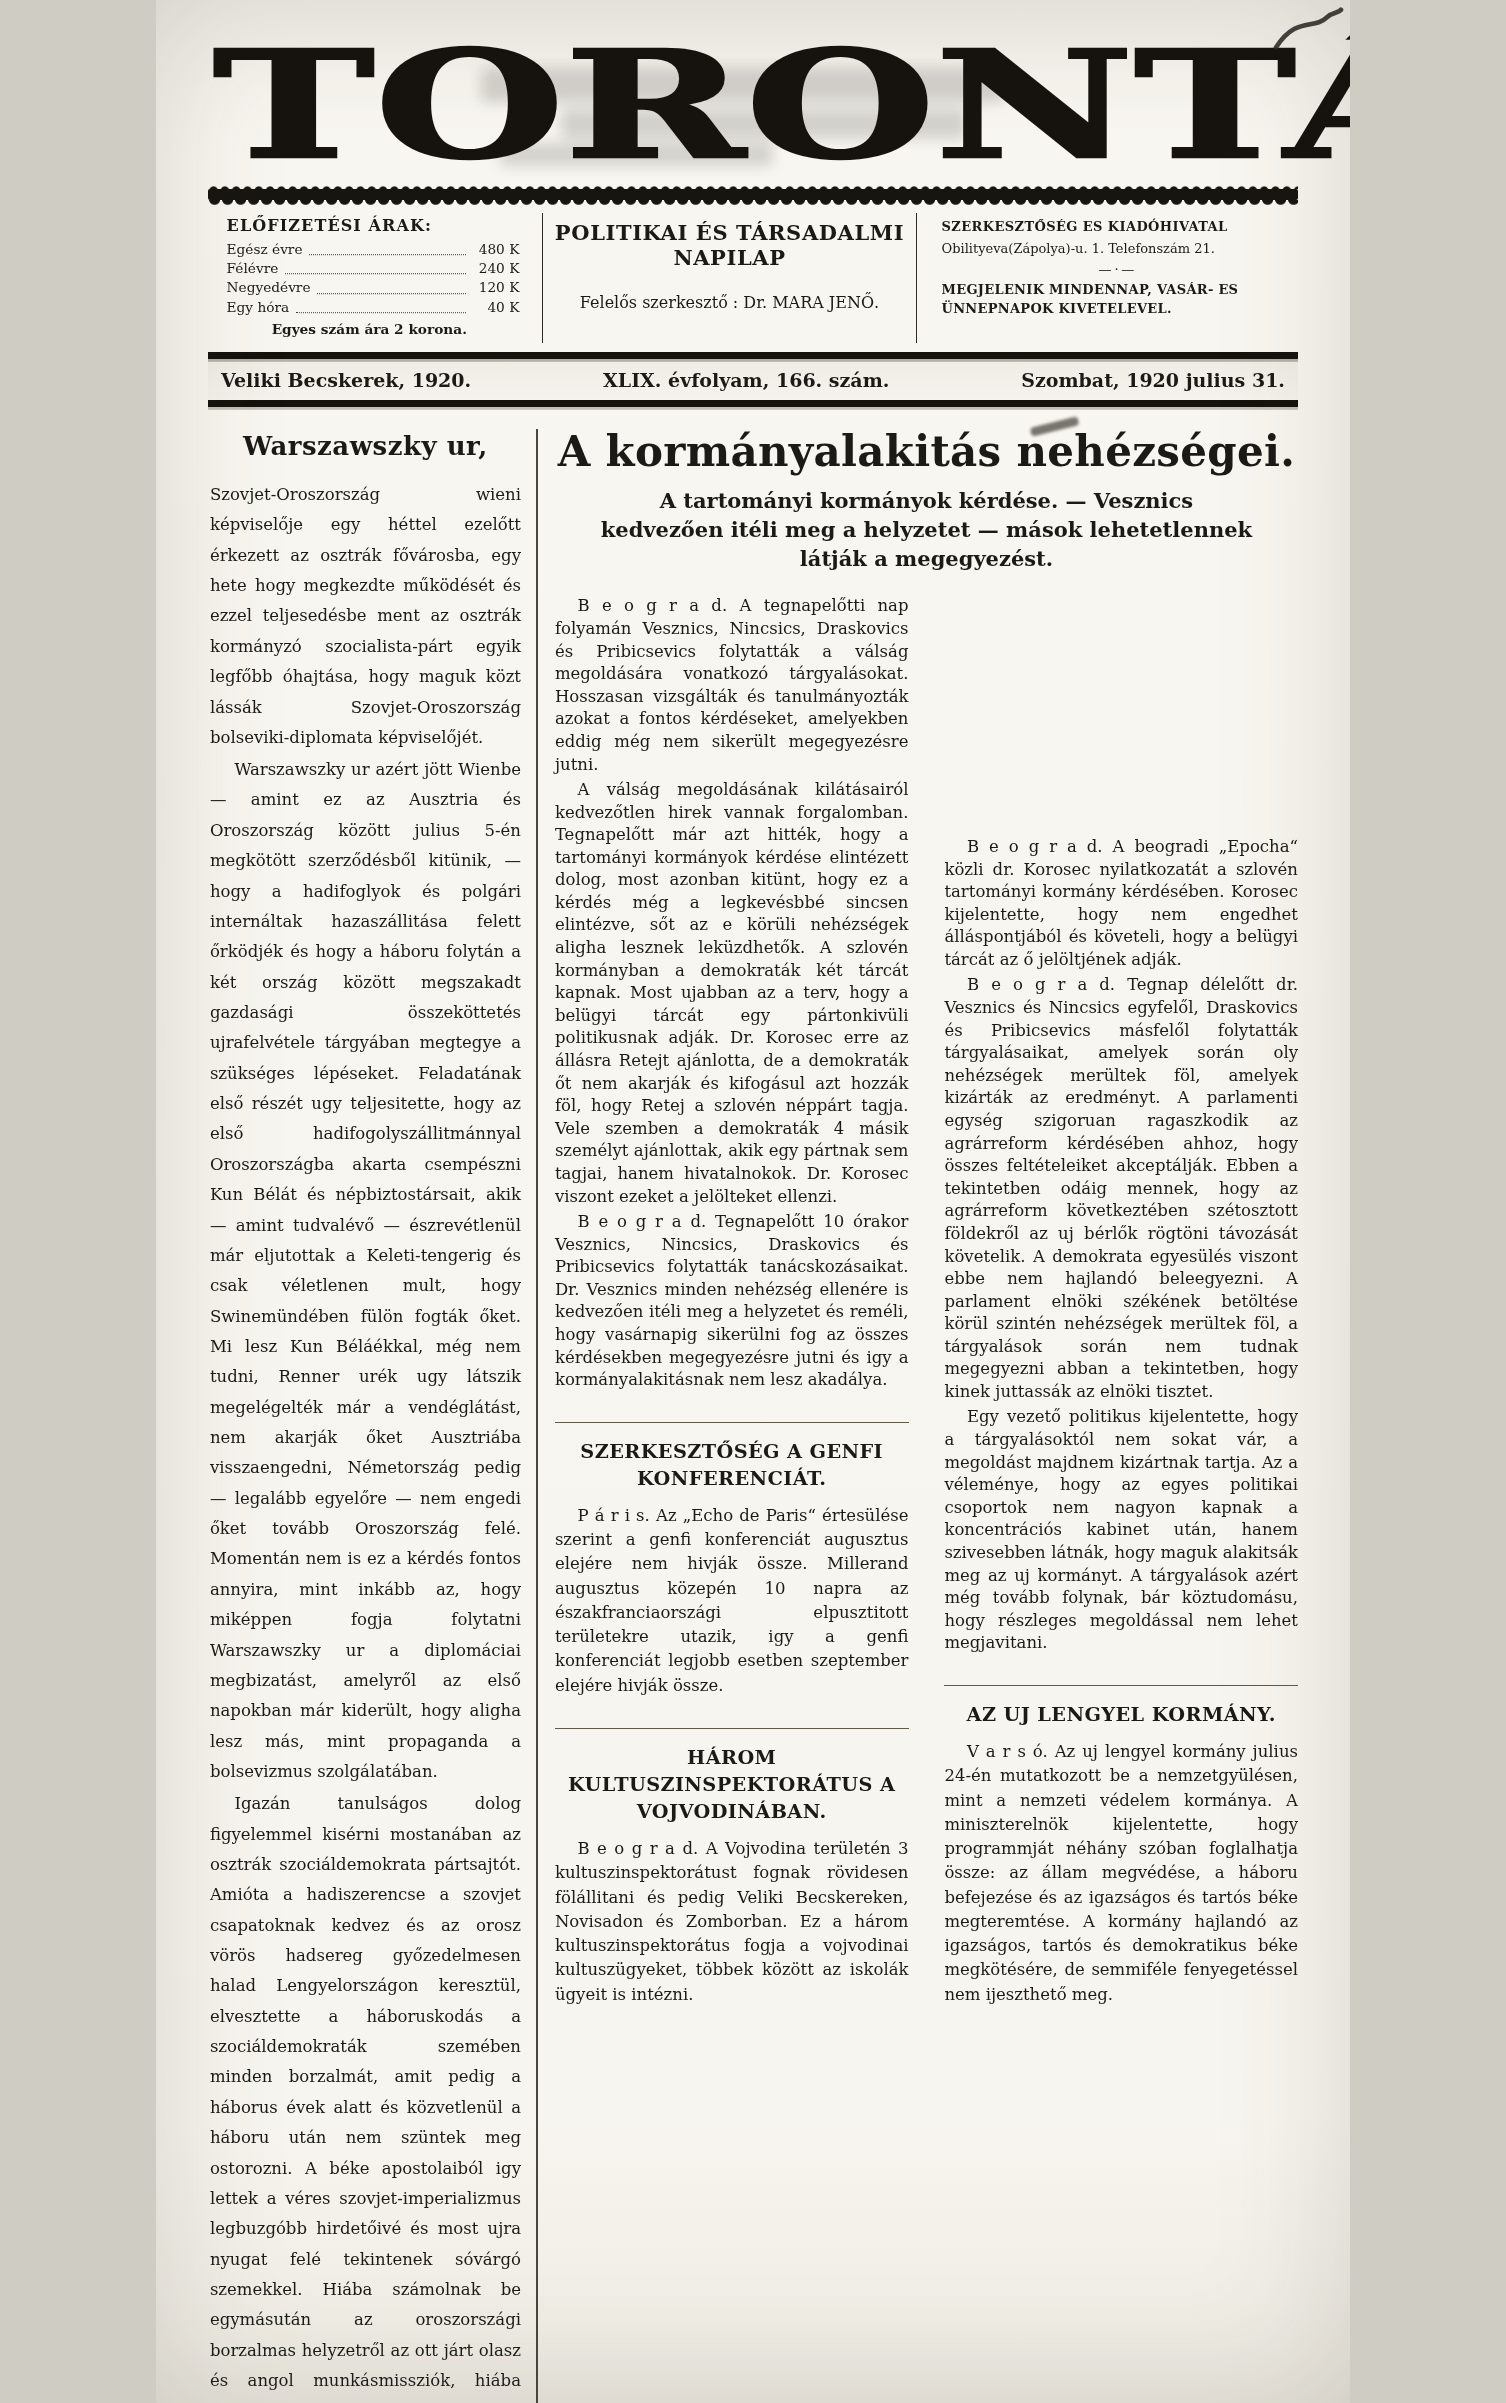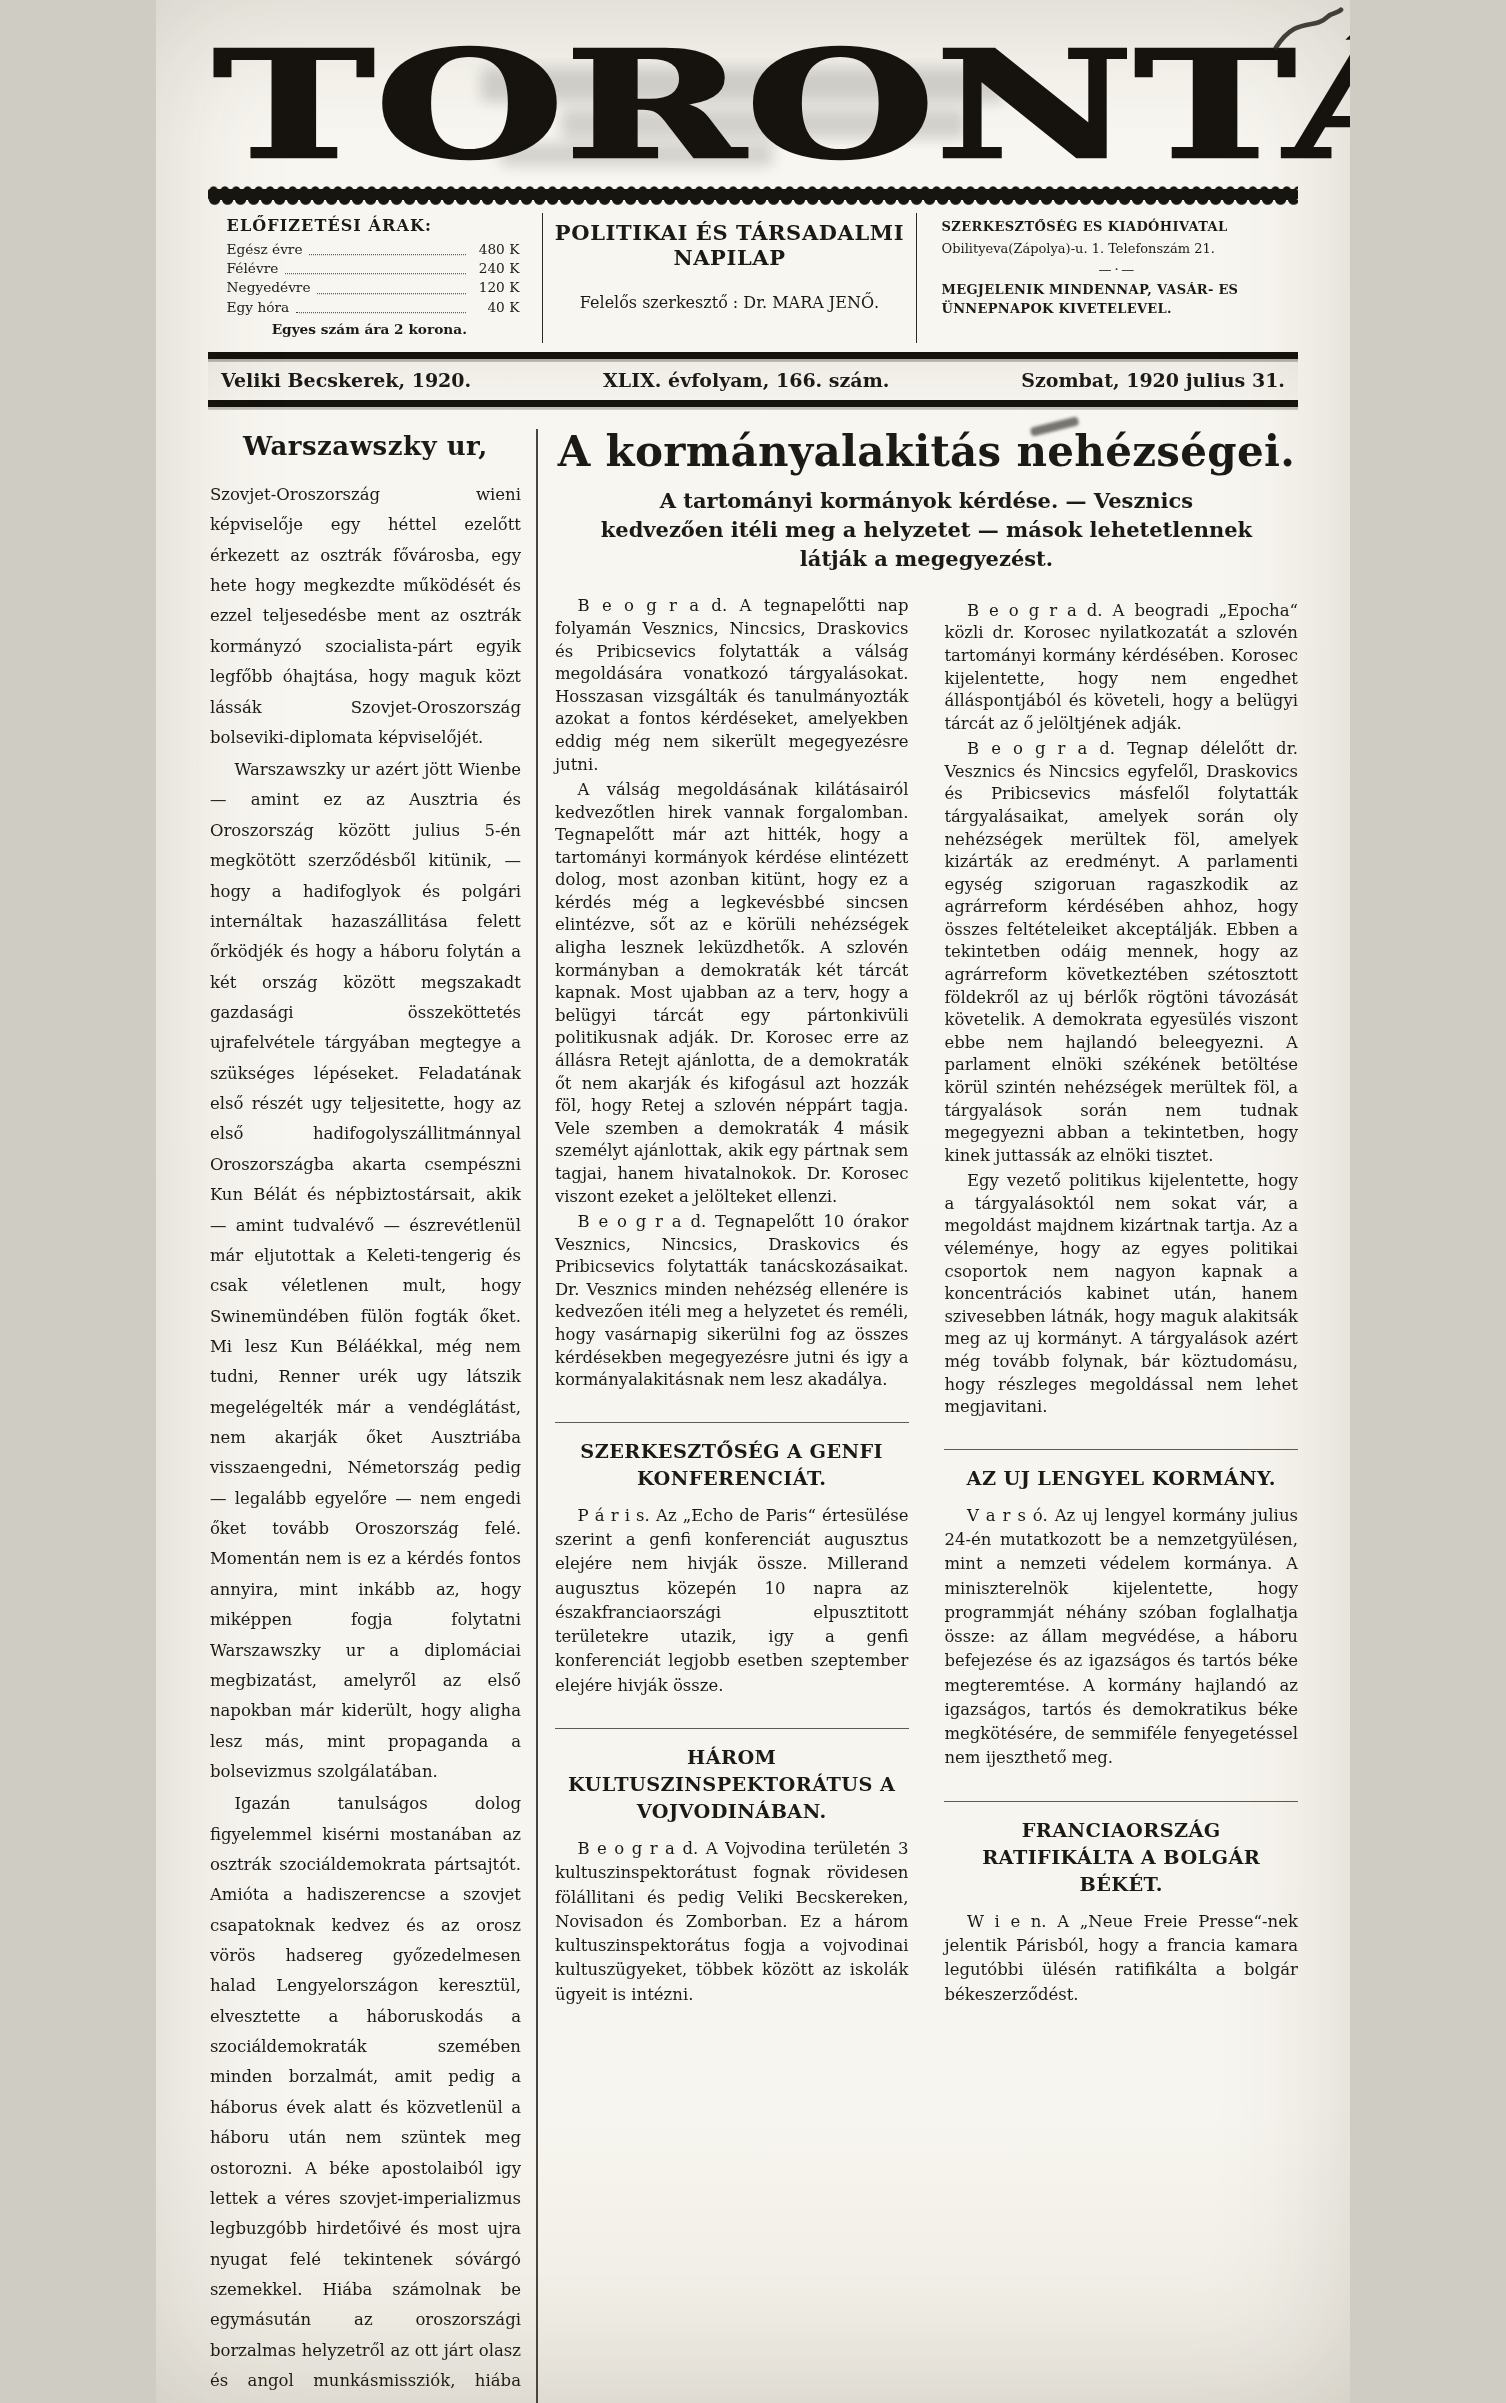--- a/index.html
+++ b/index.html
@@ -202,24 +202,20 @@
           <div class="col-b">
             <p>B e o g r a d.  A beogradi „Epocha“ közli dr. Korosec nyilatkozatát a szlovén tartományi kormány kérdésében. Korosec kijelentette, hogy nem engedhet álláspontjából és követeli, hogy a belügyi tárcát az ő jelöltjének adják.</p>
             <p>B e o g r a d.  Tegnap délelőtt dr. Vesznics és Nincsics egyfelől, Draskovics és Pribicsevics másfelől folytatták tárgyalásaikat, amelyek során oly nehézségek merültek föl, amelyek kizárták az eredményt. A parlamenti egység szigoruan ragaszkodik az agrárreform kérdésében ahhoz, hogy összes feltételeiket akceptálják. Ebben a tekintetben odáig mennek, hogy az agrárreform következtében szétosztott földekről az uj bérlők rögtöni távozását követelik. A demokrata egyesülés viszont ebbe nem hajlandó beleegyezni. A parlament elnöki székének betöltése körül szintén nehézségek merültek föl, a tárgyalások során nem tudnak megegyezni abban a tekintetben, hogy kinek juttassák az elnöki tisztet.</p>
             <p>Egy vezető politikus kijelentette, hogy a tárgyalásoktól nem sokat vár, a megoldást majdnem kizártnak tartja. Az a véleménye, hogy az egyes politikai csoportok nem nagyon kapnak a koncentrációs kabinet után, hanem szivesebben látnák, hogy maguk alakitsák meg az uj kormányt. A tárgyalások azért még tovább folynak, bár köztudomásu, hogy részleges megoldással nem lehet megjavitani.</p>
 
             <section class="sub-article">
               <h3>AZ UJ LENGYEL KORMÁNY.</h3>
               <p>V a r s ó.  Az uj lengyel kormány julius 24-én mutatkozott be a nemzetgyülésen, mint a nemzeti védelem kormánya. A miniszterelnök kijelentette, hogy programmját néhány szóban foglalhatja össze: az állam megvédése, a háboru befejezése és az igazságos és tartós béke megteremtése. A kormány hajlandó az igazságos, tartós és demokratikus béke megkötésére, de semmiféle fenyegetéssel nem ijeszthető meg.</p>
             </section>
 
-            <section class="sub-article">
-              <h3>FRANCIAORSZÁG RATIFIKÁLTA A BOLGÁR BÉKÉT.</h3>
-              <p>W i e n.  A „Neue Freie Presse“-nek jelentik Párisból, hogy a francia kamara legutóbbi ülésén ratifikálta a bolgár békeszerződést.</p>
-            </section>
           </div>
 
         </div>
       </div>
     </main>
 
   </div>
 </div>
 
 

